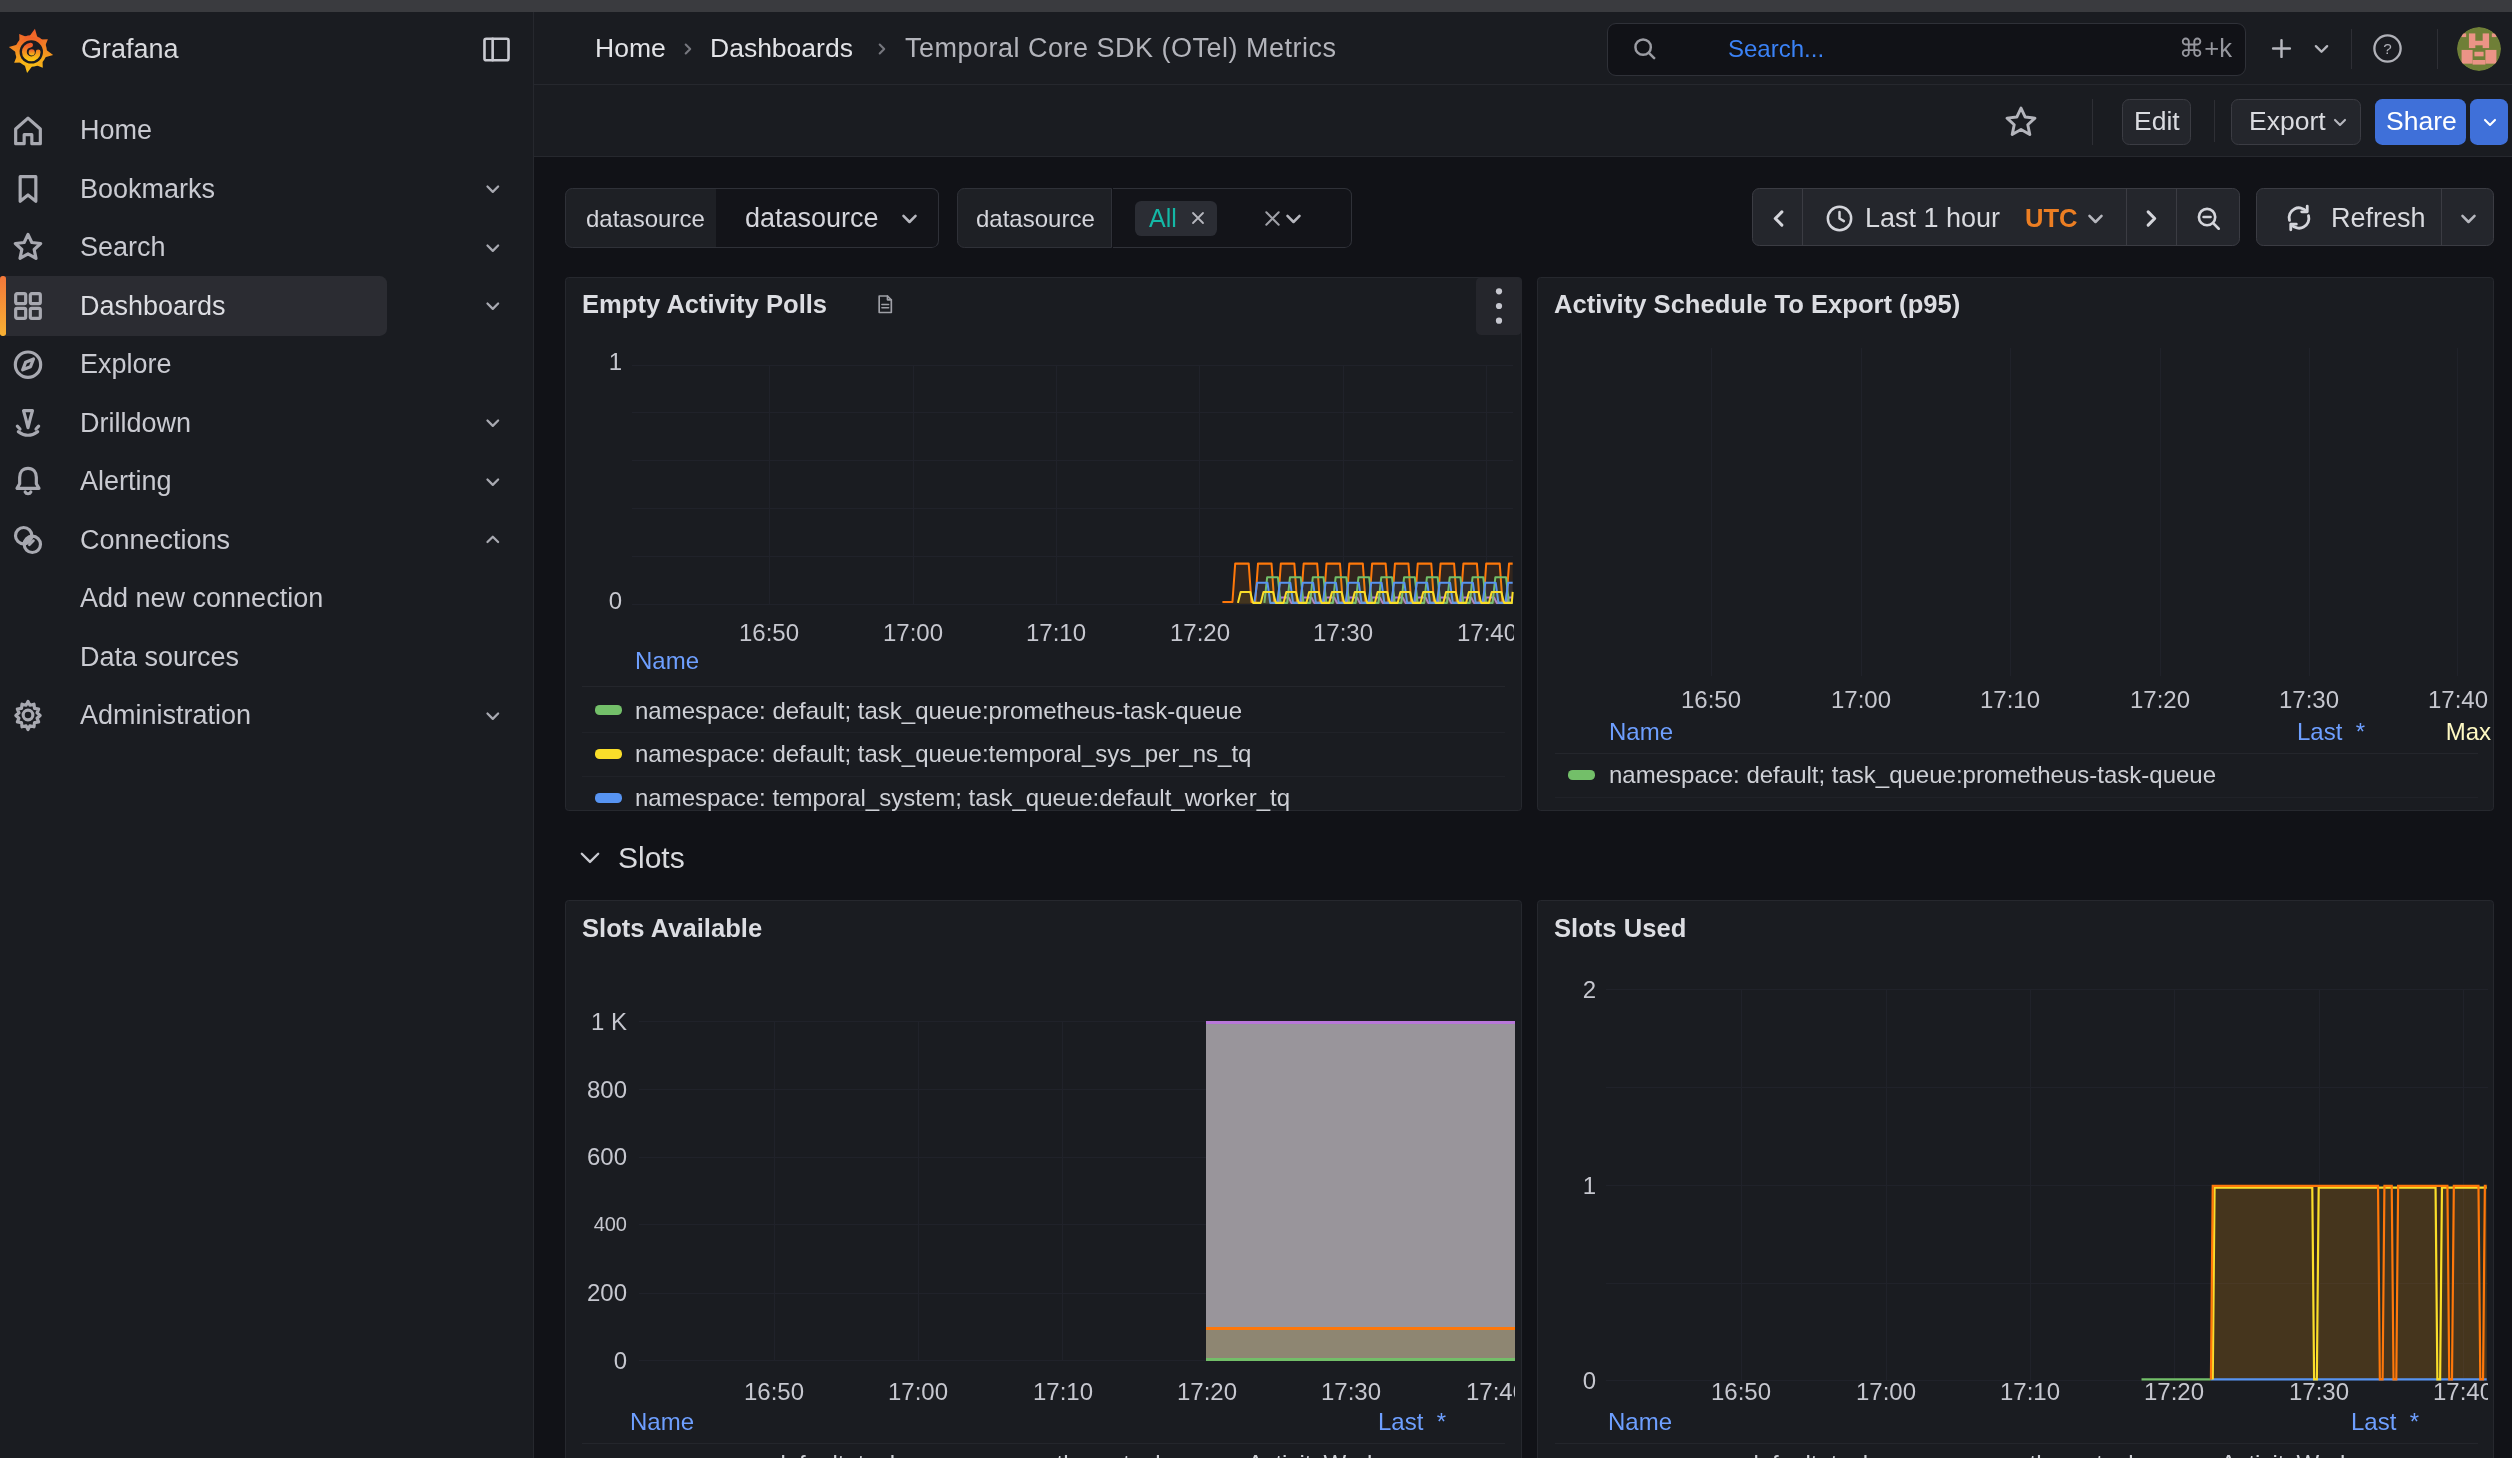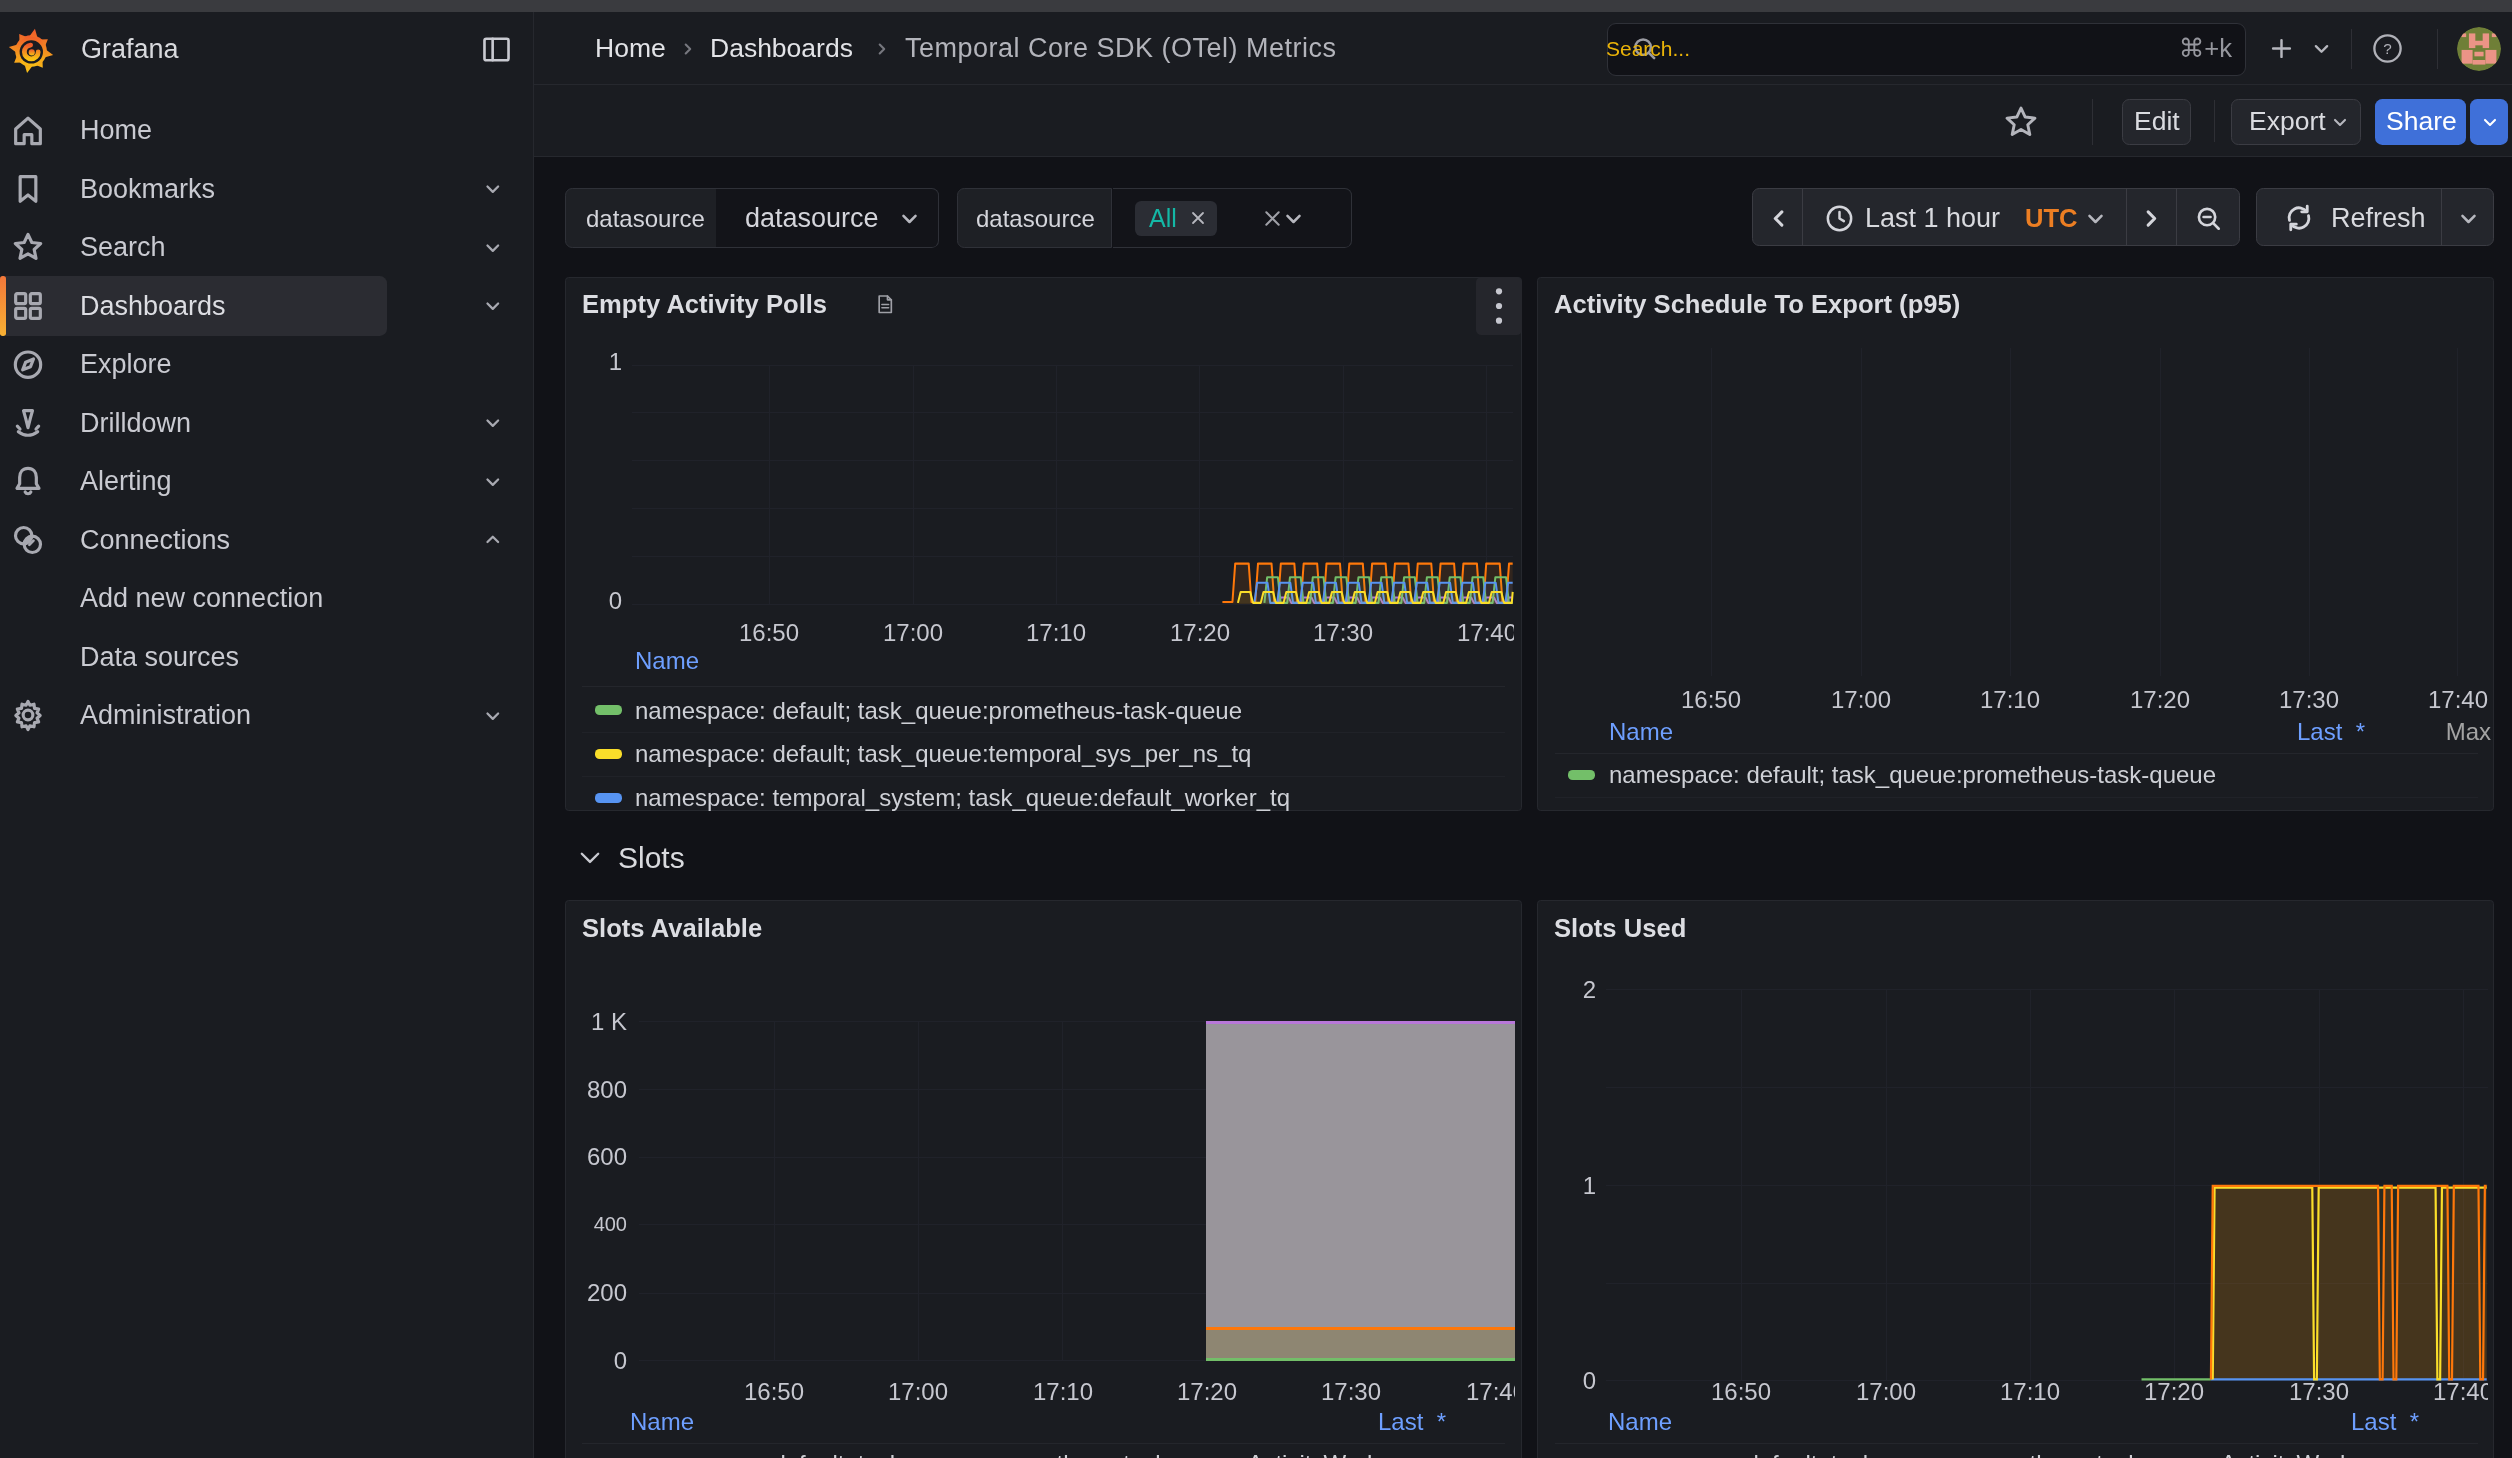--- a/index.html
+++ b/index.html
@@ -103,21 +103,21 @@
 <div class="abs" style="left:710px;top:30px;height:37px;line-height:37px;font-size:26.5px;color:#e2e3e7;font-weight:500;white-space:nowrap;">Dashboards</div>
 <svg class="abs" style="left:870px;top:37px" width="24" height="24" viewBox="0 0 24 24" fill="none">
     <path d="M9.7 7.5 L14.2 12 L9.7 16.5" stroke="#76777e" stroke-width="2.1" stroke-linecap="round" stroke-linejoin="round" fill="none"></path>
   </svg>
 <div class="abs" style="left:905px;top:30px;height:37px;line-height:37px;font-size:27px;color:#b3b4bb;font-weight:400;white-space:nowrap;letter-spacing:0.5px;">Temporal Core SDK (OTel) Metrics</div>
 <div class="abs" style="left:1607px;top:23px;width:639px;height:53px;background:#111217;border:0.9px solid #2f3138;border-radius:9px"></div>
 <svg class="abs" style="left:1628px;top:32px" width="33" height="33" viewBox="0 0 24 24" fill="none">
     <circle cx="11" cy="11" r="5.6" stroke="#9b9ca3" stroke-width="1.8" stroke-linecap="round" stroke-linejoin="round" fill="none"></circle>
     <path d="M15.2 15.2 L19 19" stroke="#9b9ca3" stroke-width="1.8" stroke-linecap="round" stroke-linejoin="round" fill="none"></path>
   </svg>
-<div class="abs" style="left:1606px;top:30px;height:37px;line-height:37px;font-size:21px;color:#eab308;font-weight:400;white-space:nowrap;">Search...</div>
+<div class="abs" style="left:1728px;top:30px;height:37px;line-height:37px;font-size:24px;color:#3b82f6;font-weight:400;white-space:nowrap;">Search...</div>
 <div class="abs" style="right:280px;top:30px;height:37px;line-height:37px;font-size:25.6px;color:#96979e;font-weight:400;white-space:nowrap;">⌘+k</div>
 <svg class="abs" style="left:2266px;top:33px" width="31" height="31" viewBox="0 0 24 24" fill="none">
     <path d="M12 5.5 V18.5 M5.5 12 H18.5" stroke="#b6b7be" stroke-width="1.9" stroke-linecap="round" stroke-linejoin="round" fill="none"></path>
   </svg>
 <svg class="abs" style="left:2308px;top:35px" width="27" height="27" viewBox="0 0 24 24" fill="none">
     <path d="M7 9.9 L12 14.9 L17 9.9" stroke="#b6b7be" stroke-width="2.1" stroke-linecap="round" stroke-linejoin="round" fill="none"></path>
   </svg>
 <div class="abs" style="left:2351px;top:29px;width:0.9px;height:40px;background:#2e2f35"></div>
 <svg class="abs" style="left:2370px;top:31px" width="35" height="35" viewBox="0 0 24 24" fill="none">
     <circle cx="12" cy="12" r="9" stroke="#b0b1b8" stroke-width="1.6"></circle>
@@ -288,21 +288,21 @@
 <div class="abs" style="left:2309px;top:348px;width:0.9px;height:328px;background:#20222a"></div>
 <div class="abs" style="left:2457px;top:348px;width:0.9px;height:328px;background:#20222a"></div>
 <div class="abs" style="left:1656px;top:685px;width:110px;height:29px;line-height:29px;text-align:center;font-size:24px;color:#c6c7cf;">16:50</div>
 <div class="abs" style="left:1806px;top:685px;width:110px;height:29px;line-height:29px;text-align:center;font-size:24px;color:#c6c7cf;">17:00</div>
 <div class="abs" style="left:1955px;top:685px;width:110px;height:29px;line-height:29px;text-align:center;font-size:24px;color:#c6c7cf;">17:10</div>
 <div class="abs" style="left:2105px;top:685px;width:110px;height:29px;line-height:29px;text-align:center;font-size:24px;color:#c6c7cf;">17:20</div>
 <div class="abs" style="left:2254px;top:685px;width:110px;height:29px;line-height:29px;text-align:center;font-size:24px;color:#c6c7cf;">17:30</div>
 <div class="abs" style="left:2403px;top:685px;width:110px;height:29px;line-height:29px;text-align:center;font-size:24px;color:#c6c7cf;clip-path:inset(0 18px 0 0);">17:40</div>
 <div class="abs" style="left:1609px;top:713px;height:37px;line-height:37px;font-size:24px;color:#6e9fff;font-weight:500;white-space:nowrap;">Name</div>
 <div class="abs" style="right:147px;top:713px;height:37px;line-height:37px;font-size:24px;color:#6e9fff;font-weight:500;white-space:nowrap;">Last&nbsp;&nbsp;*</div>
-<div class="abs" style="right:21px;top:713px;height:37px;line-height:37px;font-size:24px;color:#a3a3a3;font-weight:500;white-space:nowrap;">Max</div>
+<div class="abs" style="right:21px;top:713px;height:37px;line-height:37px;font-size:24px;color:#fef9c3;font-weight:500;white-space:nowrap;">Max</div>
 <div class="abs" style="left:1555px;top:753px;width:923px;height:0.9px;background:#24262c"></div>
 <div class="abs" style="left:1568px;top:770px;width:26.5px;height:10px;border-radius:4.6px;background:#73BF69"></div>
 <div class="abs" style="left:1609px;top:756px;height:37px;line-height:37px;font-size:24px;color:#ced0d6;font-weight:400;white-space:nowrap;">namespace: default; task_queue:prometheus-task-queue</div>
 <div class="abs" style="left:1555px;top:797px;width:923px;height:0.9px;background:#202228"></div>
 <svg class="abs" style="left:580px;top:851px" width="20" height="13.7" viewBox="0 0 22 15" fill="none">
     <path d="M2 3 L11 12 L20 3" stroke="#c9cad1" stroke-width="2.6" stroke-linecap="round" stroke-linejoin="round" fill="none"></path>
   </svg>
 <div class="abs" style="left:618px;top:839px;height:37px;line-height:37px;font-size:30px;color:#d9dade;font-weight:500;white-space:nowrap;">Slots</div>
 <div class="abs" style="left:565px;top:900px;width:957px;height:562px;background:#1a1c21;border:0.9px solid #26282e;border-radius:3.7px"></div>
 <div class="abs" style="left:582px;top:910px;height:37px;line-height:37px;font-size:25.6px;color:#dcdde2;font-weight:600;white-space:nowrap;">Slots Available</div>

